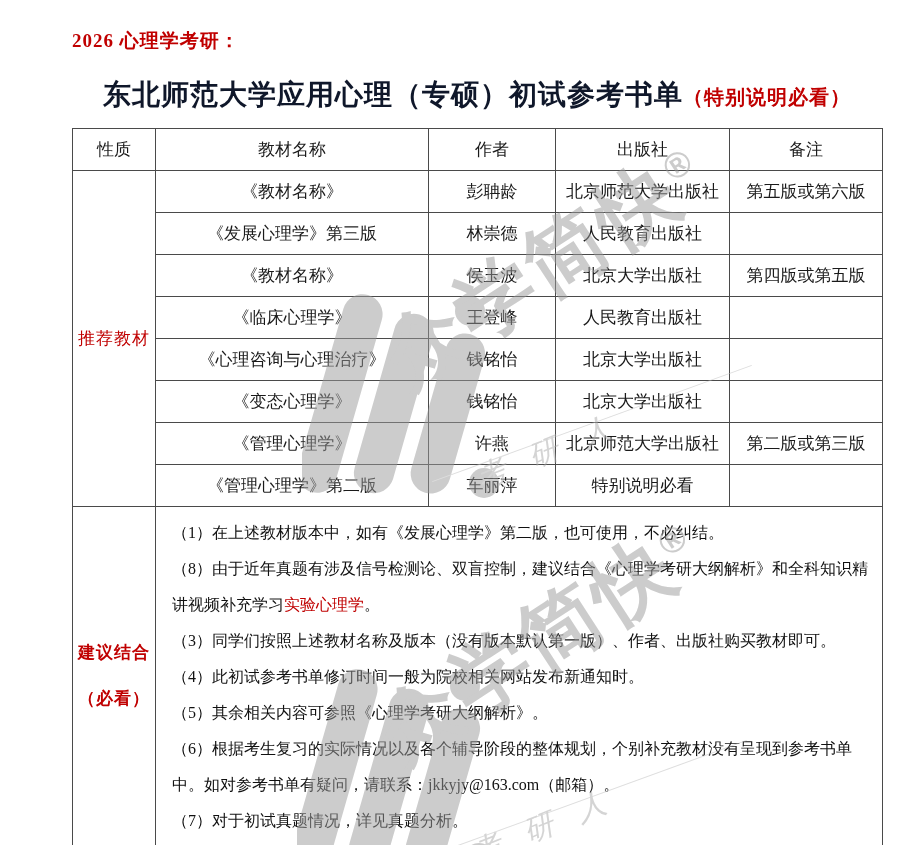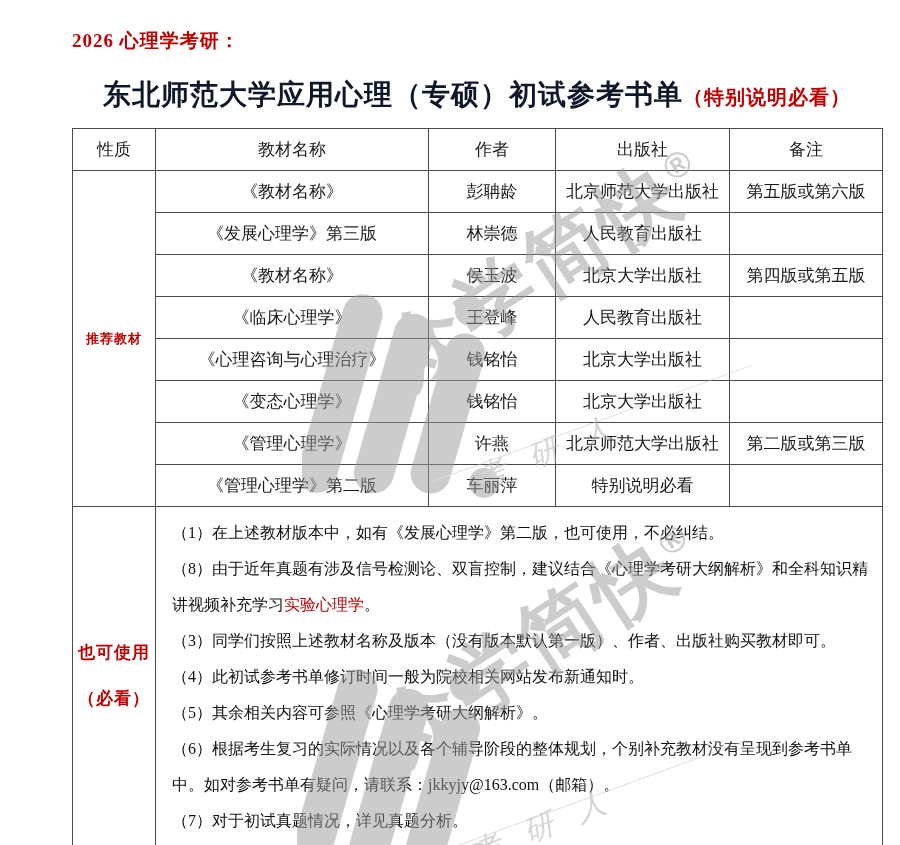--- a/index.html
+++ b/index.html
@@ -40,21 +40,21 @@
     width:810px;position:relative;z-index:1;
   }
   th,td{
     border:1px solid var(--border_gray);
     font-size:17px;text-align:center;vertical-align:middle;
     font-weight:normal;background:transparent;
   }
   thead tr{height:42px;}
   tbody tr.book-row{height:42px;}
   td.group-label{
-    color:var(--accent_red);font-weight:bold;letter-spacing:1px;font-size:13px;
+    color:var(--accent_red);font-weight:normal;letter-spacing:1px;font-size:17px;
   }
   td.special-label{
     color:var(--accent_red);font-weight:bold;font-size:17px;
     line-height:2.7;letter-spacing:1px;
   }
   td.notes-cell{
     text-align:left;vertical-align:top;
     padding:8px 14px 6px 16px;
   }
   .note-p{
@@ -190,21 +190,21 @@
           <td>第二版或第三版</td>
         </tr>
         <tr class="book-row">
           <td>《管理心理学》第二版</td>
           <td>车丽萍</td>
           <td>特别说明必看</td>
           <td></td>
         </tr>
         <tr>
           <td class="special-label">
-            <div>也可使用</div>
+            <div>建议结合</div>
             <div>（必看）</div>
           </td>
           <td class="notes-cell" colspan="4">
             <p class="note-p"><span>（1）在上述教材版本中，如有《发展心理学》第二版，也可使用，不必纠结。</span><span class="note-red"></span><span></span></p>
             <p class="note-p"><span>（8）由于近年真题有涉及信号检测论、双盲控制，建议结合《心理学考研大纲解析》和全科知识精讲视频补充学习</span><span class="note-red">实验心理学</span><span>。</span></p>
             <p class="note-p"><span>（3）同学们按照上述教材名称及版本（没有版本默认第一版）、作者、出版社购买教材即可。</span><span class="note-red"></span><span></span></p>
             <p class="note-p"><span>（4）此初试参考书单修订时间一般为院校相关网站发布新通知时。</span><span class="note-red"></span><span></span></p>
             <p class="note-p"><span>（5）其余相关内容可参照《心理学考研大纲解析》。</span><span class="note-red"></span><span></span></p>
             <p class="note-p"><span>（6）根据考生复习的实际情况以及各个辅导阶段的整体规划，个别补充教材没有呈现到参考书单中。如对参考书单有疑问，请联系：jkkyjy@163.com（邮箱）。</span><span class="note-red"></span><span></span></p>
             <p class="note-p"><span>（7）对于初试真题情况，详见真题分析。</span><span class="note-red"></span><span></span></p>

